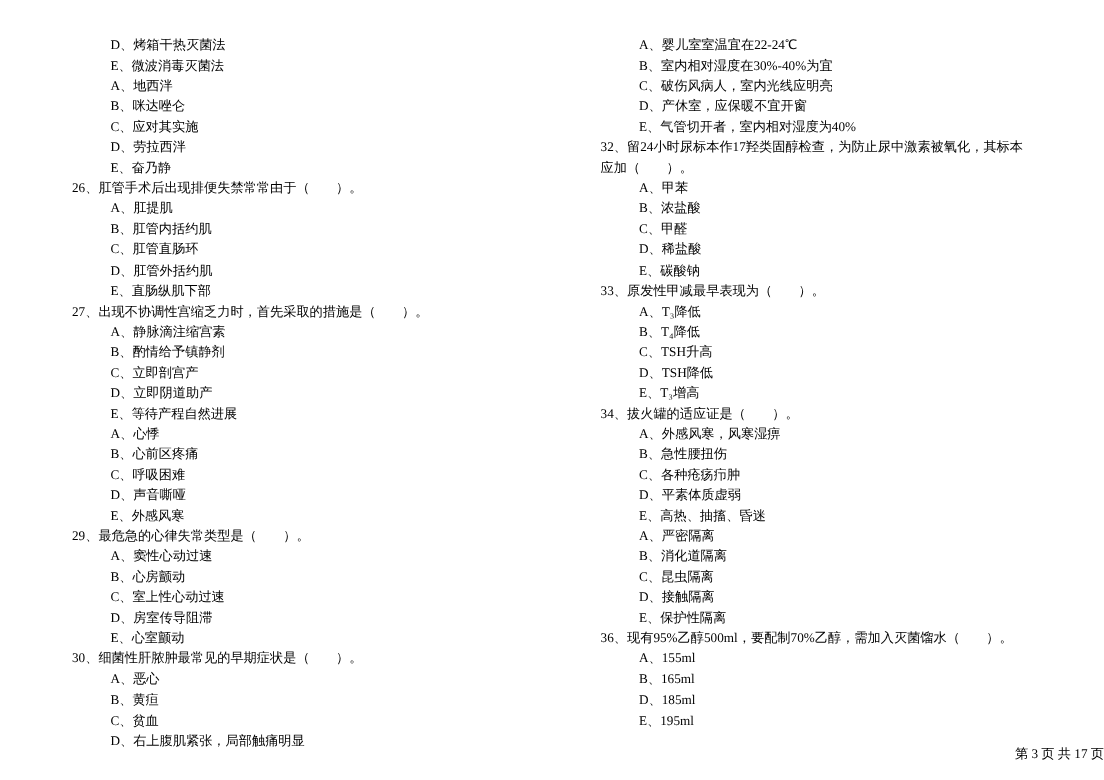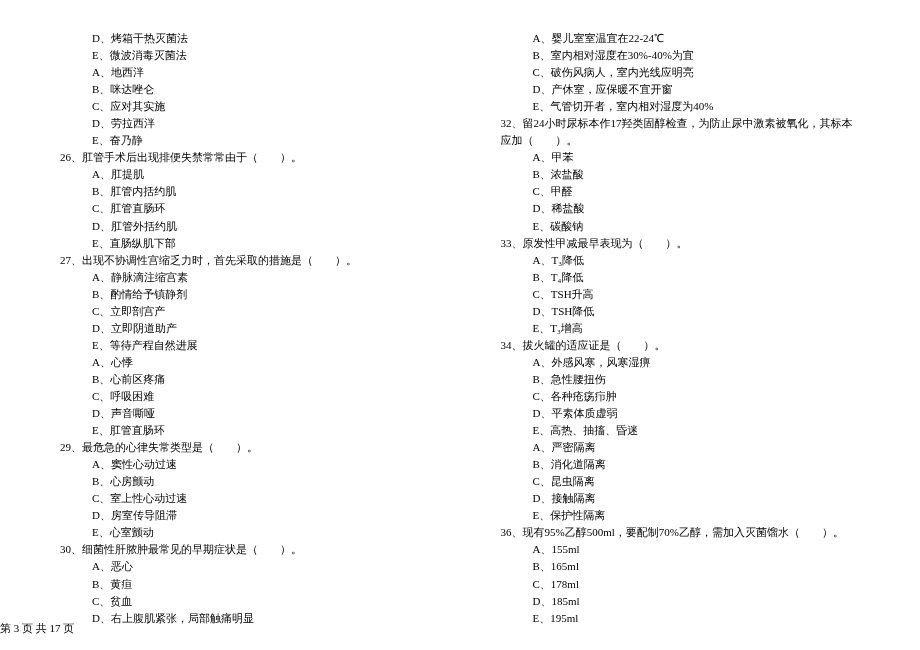--- a/index.html
+++ b/index.html
@@ -27,21 +27,21 @@
       padding-left: 32px;
     }
     .question-line {
       padding-left: 0;
     }
     .footer {
       position: absolute;
       bottom: 14px;
       width: 100%;
       left: 0;
-      text-align: left;
+      text-align: right;
       font-size: 11px;
     }
   </style>
 </head>
 <body>
 
 <div class="columns">
   <div class="column" id="left-col">
       <div class="option-line">D、烤箱干热灭菌法</div>
       <div class="option-line">E、微波消毒灭菌法</div>
@@ -59,21 +59,21 @@
       <div class="question-line">27、出现不协调性宫缩乏力时，首先采取的措施是（　　）。</div>
       <div class="option-line">A、静脉滴注缩宫素</div>
       <div class="option-line">B、酌情给予镇静剂</div>
       <div class="option-line">C、立即剖宫产</div>
       <div class="option-line">D、立即阴道助产</div>
       <div class="option-line">E、等待产程自然进展</div>
       <div class="option-line">A、心悸</div>
       <div class="option-line">B、心前区疼痛</div>
       <div class="option-line">C、呼吸困难</div>
       <div class="option-line">D、声音嘶哑</div>
-      <div class="option-line">E、肛管直肠环</div>
+      <div class="option-line">E、外感风寒</div>
       <div class="question-line">29、最危急的心律失常类型是（　　）。</div>
       <div class="option-line">A、窦性心动过速</div>
       <div class="option-line">B、心房颤动</div>
       <div class="option-line">C、室上性心动过速</div>
       <div class="option-line">D、房室传导阻滞</div>
       <div class="option-line">E、心室颤动</div>
       <div class="question-line">30、细菌性肝脓肿最常见的早期症状是（　　）。</div>
       <div class="option-line">A、恶心</div>
       <div class="option-line">B、黄疸</div>
       <div class="option-line">C、贫血</div>
@@ -104,18 +104,17 @@
       <div class="option-line">D、平素体质虚弱</div>
       <div class="option-line">E、高热、抽搐、昏迷</div>
       <div class="option-line">A、严密隔离</div>
       <div class="option-line">B、消化道隔离</div>
       <div class="option-line">C、昆虫隔离</div>
       <div class="option-line">D、接触隔离</div>
       <div class="option-line">E、保护性隔离</div>
       <div class="question-line">36、现有95%乙醇500ml，要配制70%乙醇，需加入灭菌馏水（　　）。</div>
       <div class="option-line">A、155ml</div>
       <div class="option-line">B、165ml</div>
-      <div class="option-line">C、178ml</div>
       <div class="option-line">D、185ml</div>
       <div class="option-line">E、195ml</div>
     </div>
 </div>
 <div class="footer">第 3 页 共 17 页</div>
 
 </body></html>

